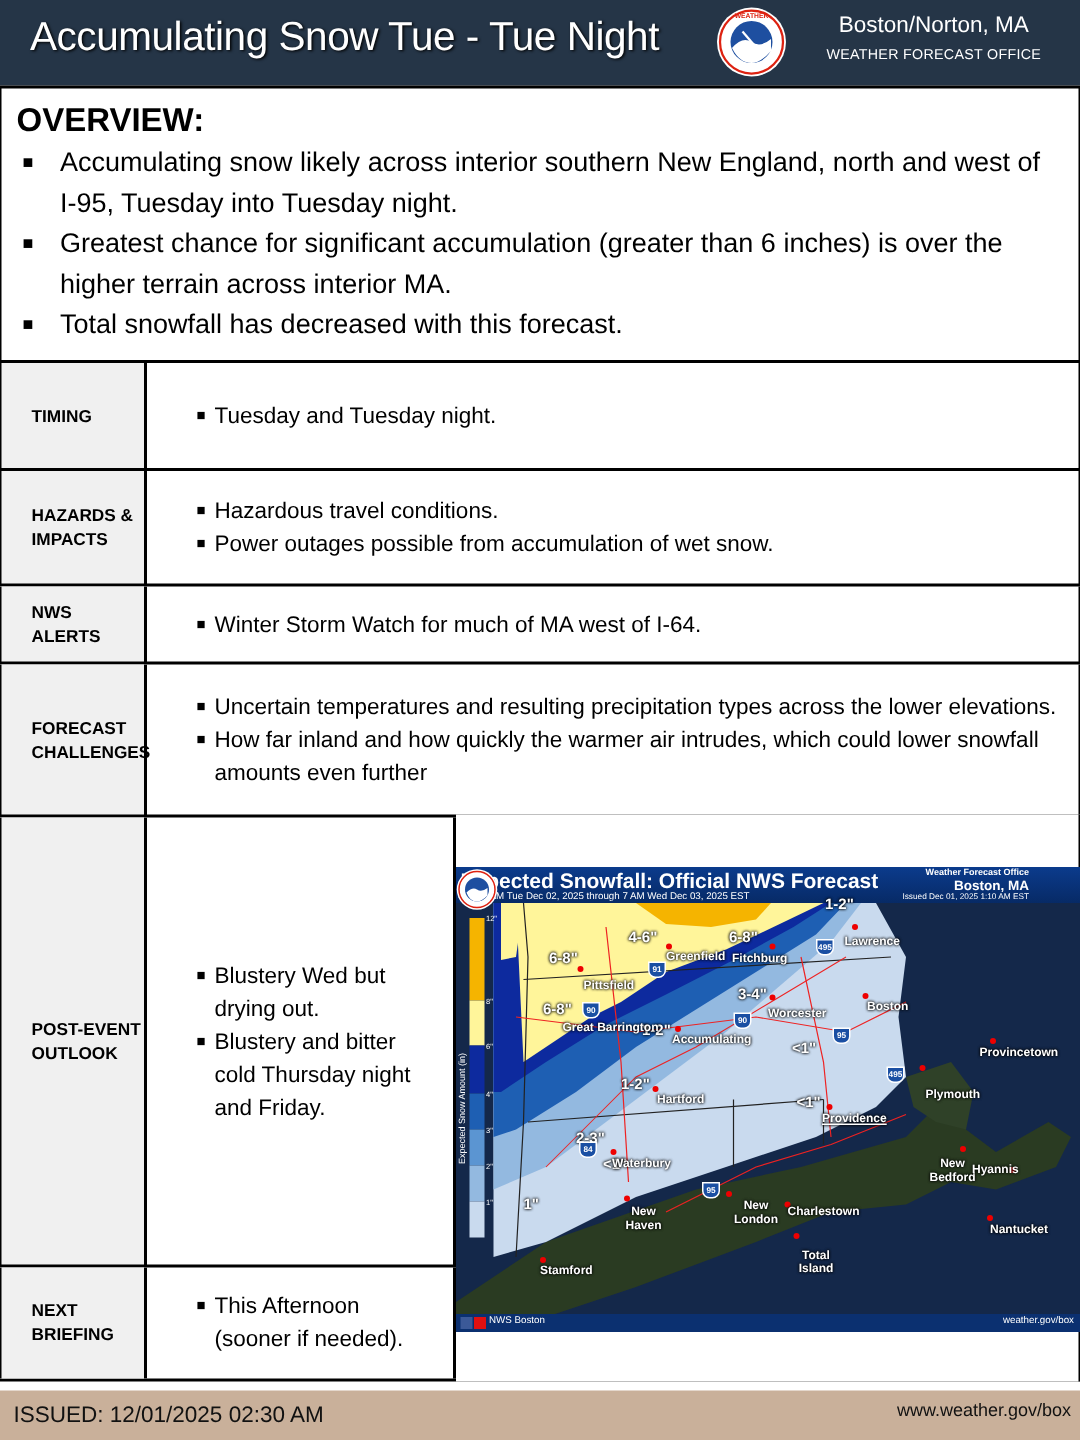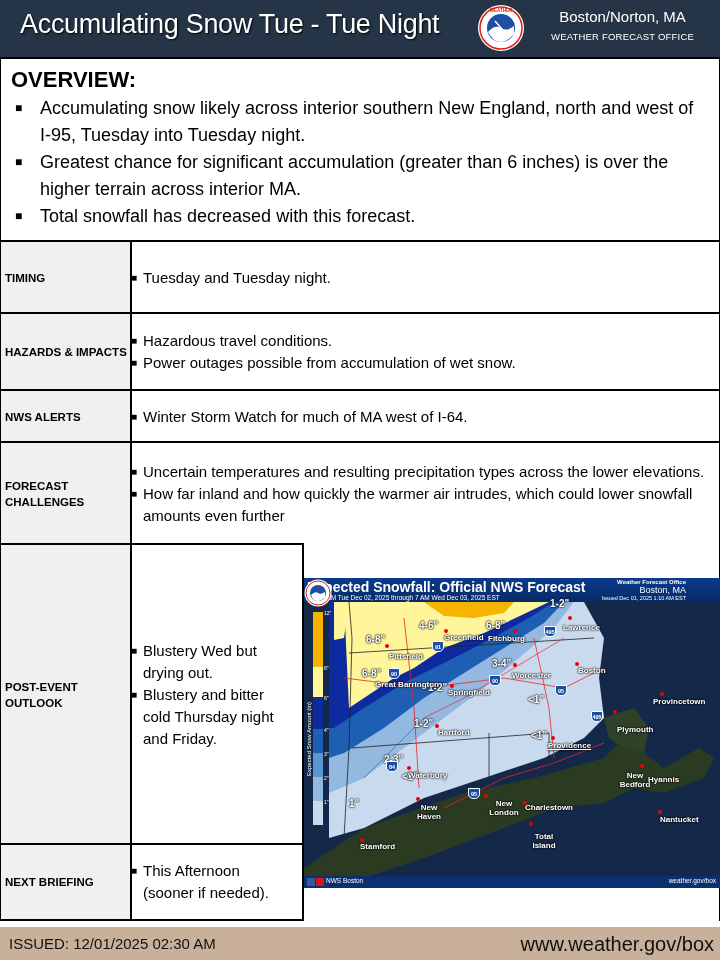--- a/index.html
+++ b/index.html
@@ -17,58 +17,58 @@
   
   .overview { position: absolute; left: 0; top: 57px; width: 720px; height: 184px; border: 1px solid #000; border-top: 2px solid #000; padding: 8px 10px 0 10px; }
   .overview h1 { font-size: 22px; font-weight: bold; margin-bottom: 2px; }
   .overview ul { list-style: none; }
   .overview li { position: relative; padding-left: 29px; font-size: 18px; line-height: 27px; }
   .overview li .bullet { position: absolute; left: 4px; top: 0; font-size: 12px; }
 
   
   .grid { position: absolute; left: 0; top: 240px; width: 720px; height: 681px; }
   .row { position: absolute; left: 0; width: 720px; border-top: 2px solid #000; }
-  .row .label { position: absolute; left: 0; top: 0; bottom: 0; width: 132px; background: #f0f0f0; border-left: 1px solid #000; border-right: 2px solid #000; display: flex; align-items: center; padding-left: 4px; font-size: 11.5px; font-weight: bold; line-height: 16px; }
+  .row .label { position: absolute; left: 0; top: 0; bottom: 0; width: 98px; background: #f0f0f0; border-left: 1px solid #000; border-right: 2px solid #000; display: flex; align-items: center; padding-left: 20px; font-size: 11.5px; font-weight: bold; line-height: 16px; }
   .row .content { position: absolute; left: 122px; top: 0; bottom: 0; right: 0; border-right: 1px solid #000; display: flex; flex-direction: column; justify-content: center; padding-left: 9px; padding-right: 8px; }
   .row .content .item { position: relative; padding-left: 12px; font-size: 15px; line-height: 22px; }
   .row .content .item .bullet { position: absolute; left: 0; top: 0; font-size: 10px; }
   .row.last { border-bottom: 2px solid #000; }
 
   .row-post .content { width: 182px; right: auto; border-right: 2px solid #000; }
   .row-next .content { width: 182px; right: auto; border-right: 2px solid #000; }
   .map-cell { position: absolute; left: 304px; top: 303px; width: 416px; height: 378px; border-right: 1px solid #000; background: #fff; }
 
   
   .map { position: absolute; left: 0; top: 35px; width: 416px; height: 310px; background: #152a4d; overflow: hidden; }
   .map svg { position: absolute; left: 0; top: 0; }
   .map .maptitle { position: absolute; left: 0; top: 0; width: 416px; height: 24px; background: linear-gradient(#0b3b8c, #072a66); }
   .map .maptitle .t1 { position: absolute; left: 3px; top: 1px; color: #fff; font-size: 14px; font-weight: bold; }
   .map .maptitle .t2 { position: absolute; left: 3px; top: 16px; color: #fff; font-size: 6.5px; }
   .map .maptitle .o1 { position: absolute; right: 34px; top: 1px; color: #fff; font-size: 6px; font-weight: bold; }
-  .map .maptitle .o2 { position: absolute; right: 34px; top: 7px; color: #fff; font-size: 9px; font-weight: normal; }
+  .map .maptitle .o2 { position: absolute; right: 34px; top: 7px; color: #fff; font-size: 9px; font-weight: bold; }
   .map .maptitle .o3 { position: absolute; right: 34px; top: 17px; color: #fff; font-size: 5.5px; }
   .map .maplogo { position: absolute; right: 3px; top: 1px; width: 28px; height: 28px; }
   .map .mapfoot { position: absolute; left: 0; bottom: 0; width: 416px; height: 12px; background: #0b3070; }
   .map .mapfoot .fb { position: absolute; left: 3px; top: 2px; width: 8px; height: 8px; background: #3b5998; }
   .map .mapfoot .yt { position: absolute; left: 12px; top: 2px; width: 8px; height: 8px; background: #e01010; }
   .map .mapfoot .l { position: absolute; left: 22px; top: 1px; color: #fff; font-size: 6.5px; }
   .map .mapfoot .r { position: absolute; right: 4px; top: 1px; color: #fff; font-size: 6.5px; }
   .map .city { position: absolute; color: #fff; font-size: 8px; font-weight: bold; text-shadow: 0 0 2px #000, 0 0 2px #000; white-space: nowrap; line-height: 9px; text-align: center; }
   .map .amt { position: absolute; color: #fff; font-size: 10px; font-weight: bold; text-shadow: 0 0 2px #000, 0 0 2px #000; white-space: nowrap; }
   .map .dot { position: absolute; width: 4px; height: 4px; background: #e00; border-radius: 50%; }
   .map .legend { position: absolute; left: 3px; top: 28px; width: 22px; height: 272px; }
   .map .legend .bar { position: absolute; left: 6px; top: 6px; width: 10px; }
   .map .legend .lbl { position: absolute; color: #fff; font-size: 5px; }
   .map .legend .axis { position: absolute; left: -2px; top: 60px; color: #fff; font-size: 6px; transform: rotate(-90deg); transform-origin: left top; white-space: nowrap; }
   .map .shield { position: absolute; width: 12px; height: 11px; background: #1a4fa3; border: 1px solid #fff; border-radius: 0 0 5px 5px; color: #fff; font-size: 5.5px; text-align: center; line-height: 10px; font-weight: bold; }
 
   
   .footer { position: absolute; left: 0; top: 927px; width: 720px; height: 33px; background: #c9b09a; }
   .footer .issued { position: absolute; left: 9px; top: 8px; font-size: 15px; color: #111; }
-  .footer .url { position: absolute; right: 6px; top: 6px; font-size: 20px; color: #111; }
+  .footer .url { position: absolute; right: 6px; top: 6px; font-size: 12px; color: #111; }
 </style>
 </head>
 <body>
 
 <div class="header">
   <div class="title">Accumulating Snow Tue - Tue Night</div>
   <svg class="logo" viewBox="0 0 48 48">
     <circle cx="24" cy="24" r="23" fill="#fff"></circle>
     <circle cx="24" cy="24" r="21" fill="none" stroke="#d21" stroke-width="1.5"></circle>
     <circle cx="24" cy="24" r="14" fill="#1e4fa0"></circle>
@@ -219,21 +219,21 @@
       <span class="city" style="left:140px;top:55px;">Greenfield</span>
       <span class="dot" style="left:209px;top:51px;"></span>
       <span class="city" style="left:184px;top:56px;">Fitchburg</span>
       <span class="dot" style="left:264px;top:38px;"></span>
       <span class="city" style="left:259px;top:45px;">Lawrence</span>
       <span class="dot" style="left:209px;top:85px;"></span>
       <span class="city" style="left:208px;top:93px;">Worcester</span>
       <span class="dot" style="left:271px;top:84px;"></span>
       <span class="city" style="left:274px;top:88px;">Boston</span>
       <span class="dot" style="left:146px;top:106px;"></span>
-      <span class="city" style="left:144px;top:110px;">Springfield</span>
+      <span class="city" style="left:144px;top:110px;">Accumulating</span>
       <span class="city" style="left:71px;top:102px;">Great Barrington</span>
       <span class="dot" style="left:131px;top:146px;"></span>
       <span class="city" style="left:134px;top:150px;">Hartford</span>
       <span class="dot" style="left:247px;top:158px;"></span>
       <span class="city" style="left:244px;top:163px;text-decoration:underline;">Providence</span>
       <span class="dot" style="left:309px;top:132px;"></span>
       <span class="city" style="left:313px;top:136px;margin-top:11px;">Plymouth</span>
       <span class="dot" style="left:356px;top:114px;"></span>
       <span class="city" style="left:349px;top:119px;">Provincetown</span>
       <span class="dot" style="left:103px;top:188px;"></span>

